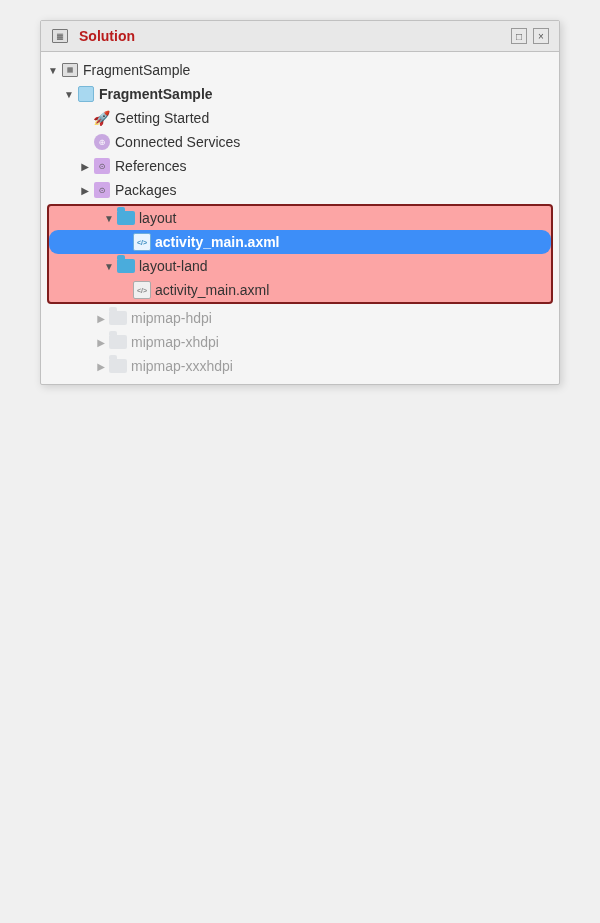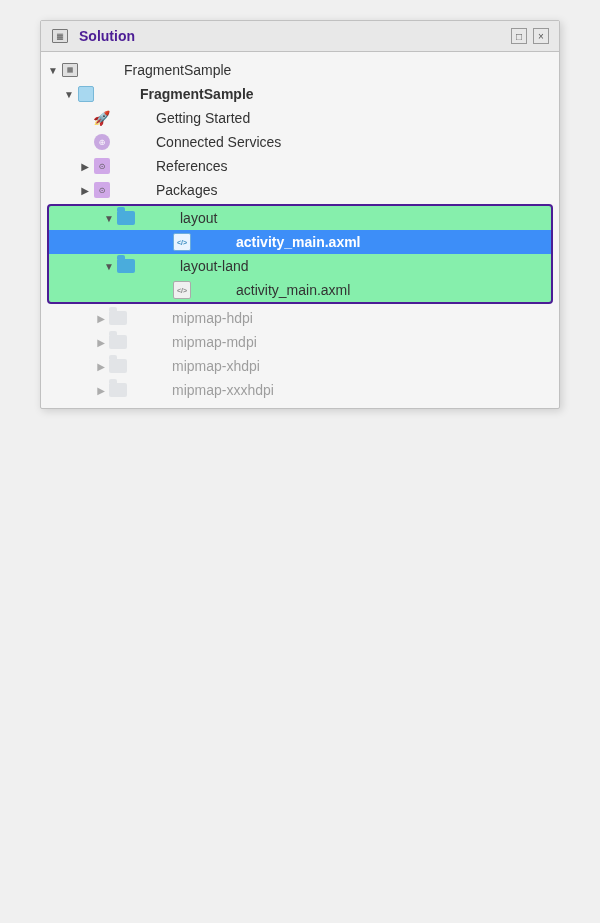--- a/index.html
+++ b/index.html
@@ -39,21 +39,21 @@
 
     .panel-header-left {
       display: flex;
       align-items: center;
       gap: 6px;
     }
 
     .panel-header-title {
       font-weight: 600;
       font-size: 14px;
-      color: #4c1d95;
+      color: #b91c1c;
     }
 
     .panel-header-controls {
       display: flex;
       gap: 6px;
     }
 
     .header-btn {
       width: 16px;
       height: 16px;
@@ -125,36 +125,35 @@
       display: flex;
       align-items: center;
       justify-content: center;
       flex-shrink: 0;
       margin-right: 4px;
     }
 
     .item-label {
       font-size: 14px;
       color: #333;
-      margin-left: 41px;
     }
 
     
     .indent-0 { padding-left: 4px; }
     .indent-1 { padding-left: 20px; }
     .indent-2 { padding-left: 36px; }
     .indent-3 { padding-left: 52px; }
-    .indent-4 { padding-left: 108px; }
+    .indent-4 { padding-left: 68px; border-radius: 9px; }
 
     
     .red-highlight {
-      border: 2px solid #4c1d95;
+      border: 2px solid #7f1d1d;
       border-radius: 4px;
       margin: 2px 6px;
-      background: #86efac;
+      background: #fca5a5;
     }
 
     .red-highlight .tree-item {
       background: transparent;
     }
 
     .red-highlight .tree-item:first-child {
       border-radius: 2px 2px 0 0;
     }
 
@@ -418,39 +417,32 @@
 
 
     <div class="tree-item indent-3 dim">
       <div class="expand-arrow collapsed"></div>
       <div class="item-icon">
         <div class="icon-folder-gray"></div>
       </div>
       <span class="item-label">mipmap-hdpi</span>
     </div>
 
+
     <div class="tree-item indent-3 dim">
       <div class="expand-arrow collapsed"></div>
       <div class="item-icon">
         <div class="icon-folder-gray"></div>
       </div>
-      <span class="item-label">mipmap-mdpi</span>
-    </div>
+      <span class="item-label">mipmap-xhdpi</span>
+    </div>
+
 
     <div class="tree-item indent-3 dim">
       <div class="expand-arrow collapsed"></div>
       <div class="item-icon">
         <div class="icon-folder-gray"></div>
       </div>
-      <span class="item-label">mipmap-xhdpi</span>
-    </div>
-
-
-    <div class="tree-item indent-3 dim">
-      <div class="expand-arrow collapsed"></div>
-      <div class="item-icon">
-        <div class="icon-folder-gray"></div>
-      </div>
       <span class="item-label">mipmap-xxxhdpi</span>
     </div>
 
   </div>
 </div>
 
 </body></html>

